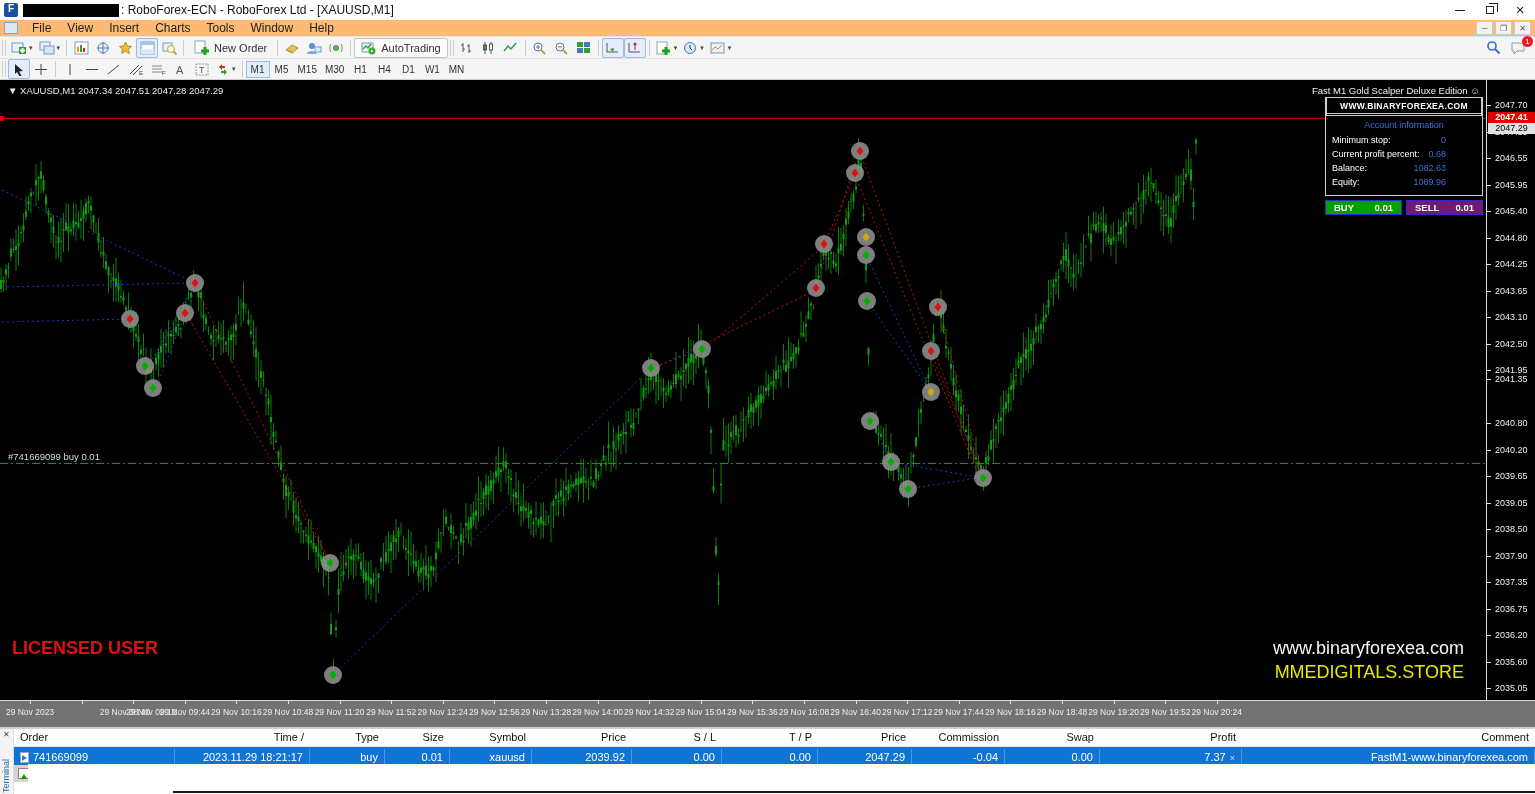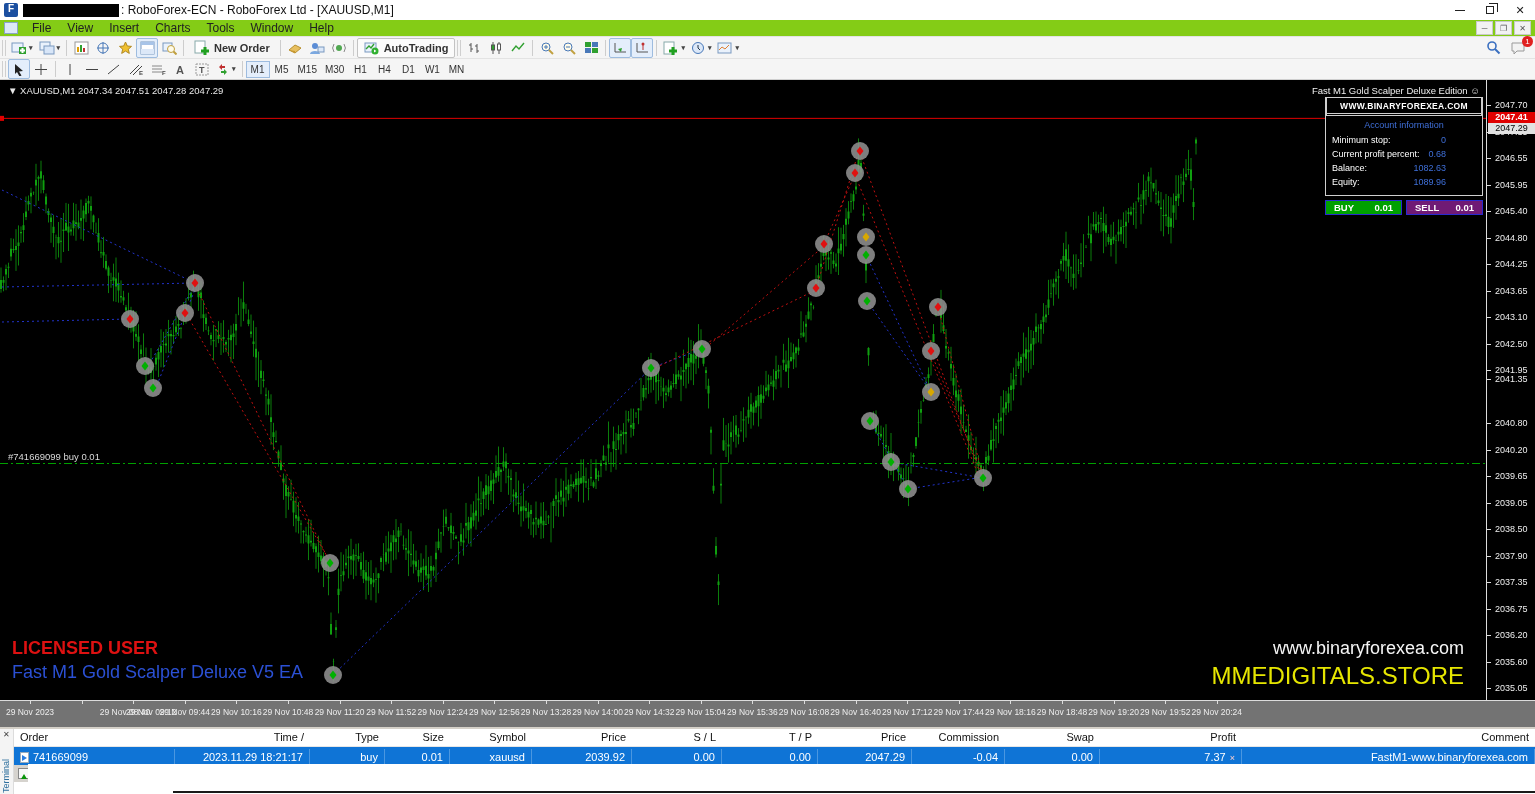--- a/index.html
+++ b/index.html
@@ -14,37 +14,37 @@
     position:relative; flex:none; }
   .app-icon::after{ content:"F"; position:absolute; left:4px; top:0px; color:#fff; font-size:10px; font-weight:bold;}
   .redact { width:96px; height:13px; background:#000; margin-right:2px; flex:none; }
   .win-btns { margin-left:auto; display:flex; height:20px; }
   .win-btn { width:30px; height:20px; display:flex; align-items:center; justify-content:center; color:#222; font-size:11px; }
   .glyph-min { width:10px; height:1px; background:#222; display:block; }
   .glyph-restore { width:8px; height:8px; border:1px solid #222; position:relative; display:block; }
   .glyph-restore::before { content:""; position:absolute; left:2px; top:-4px; width:8px; height:8px; border:1px solid #222; border-left:none; border-bottom:none; }
 
   
-  #menubar { position:absolute; left:0; top:20px; width:1535px; height:17px; background:#84cc16;
+  #menubar { position:absolute; left:0; top:20px; width:1535px; height:17px; background:#fdba74;
     display:flex; align-items:center; font-size:12px; color:#222; border-bottom:1px solid #e3e3e3; }
   .doc-icon { width:14px; height:12px; border:1px solid #8aa4c8; background:#dce9f8; margin:0 6px 0 4px; flex:none; }
   .menu-item { padding:1px 8px; cursor:default; }
   .mini-btns { margin-left:auto; display:flex; margin-right:4px; }
   .mini-btn { width:17px; height:14px; border:1px solid #c9c9c9; background:#f2f2f2; margin-left:2px;
     display:flex; align-items:center; justify-content:center; font-size:8px; color:#555; }
 
   
   #toolbar { position:absolute; left:0; top:37px; width:1535px; height:22px; background:#f5f5f5;
     display:flex; align-items:center; border-bottom:1px solid #e3e3e3; }
   #drawbar { position:absolute; left:0; top:59px; width:1535px; height:21px; background:#f5f5f5;
     display:flex; align-items:center; border-bottom:1px solid #cfcfcf; }
   .tb-sep { width:1px; height:16px; background:#cdcdcd; margin:0 3px; flex:none; }
   .grip { width:4px; height:16px; margin:0 2px; border-left:1px solid #cfcfcf; border-right:1px solid #cfcfcf; flex:none;}
   .tb-btn { height:20px; min-width:22px; padding:0 2px; display:flex; align-items:center; justify-content:center;
-    border:1px solid transparent; border-radius:2px; flex:none; color:#333; font-size:11px;font-weight:bold; }
+    border:1px solid transparent; border-radius:2px; flex:none; color:#333; font-size:11px; }
   .tb-btn.pressed { border-color:#9ebcdf; background:#e4eefb; }
   .tb-btn.labeled { padding:0 6px; gap:4px; }
   .tb-btn.framed { border-color:#c3c3c3; background:#fbfbfb; }
   .dd { font-size:7px; color:#444; margin-left:2px; }
   .tb-right { margin-left:auto; display:flex; align-items:center; margin-right:8px; gap:10px; }
   .badge { position:absolute; right:-6px; top:-5px; background:#e02020; color:#fff; border-radius:50%;
     width:11px; height:11px; font-size:8px; display:flex; align-items:center; justify-content:center; }
   .tf-btn { height:17px; min-width:24px; padding:0 3px; font-size:10px; color:#333; display:flex;
     align-items:center; justify-content:center; border:1px solid transparent; flex:none; }
   .tf-btn.active { border-color:#9ebcdf; background:#e4eefb; }
@@ -60,21 +60,21 @@
   #taxis { position:absolute; left:0; top:620px; width:1535px; height:27px; background:#737373; border-top:1px solid #dcdcdc; }
   .ttick { position:absolute; top:0; width:1px; height:3px; background:#ddd; }
   .tlabel { position:absolute; top:6px; transform:translateX(-50%); color:#eee; font-size:8.5px; white-space:nowrap; }
   .chart-text { position:absolute; white-space:nowrap; }
   #symbol-ohlc { left:8px; top:5px; color:#e8e8e8; font-size:9.5px; }
   #ea-title { right:6px; top:5px; color:#f0f0f0; font-size:9.5px; }
   #order-line-label { left:8px; color:#d8d8d8; font-size:9.5px; }
   #wm-licensed { left:12px; top:558px; color:#dd1111; font-size:18px; font-weight:bold; }
   #wm-ea { left:12px; top:582px; color:#2b50d4; font-size:18px; }
   #wm-site { right:22px; top:558px; color:#f5f5f5; font-size:18px; }
-  #wm-store { right:22px; top:582px; color:#e6e600; font-size:24px; }
+  #wm-store { right:22px; top:582px; color:#e6e600; font-size:18px; }
 
   
   #eapanel { position:absolute; left:1325px; top:17px; width:158px; color:#fff; font-size:9px; }
   #ea-box { border:1px solid #cfcfcf; background:#000; padding-bottom:6px; }
   #ea-header { border:1px solid #cfcfcf; border-top:none; margin:0; padding:3px 0 2px; text-align:center;
     font-weight:bold; font-size:8.5px; letter-spacing:.3px; border-bottom:3px double #cfcfcf; }
   #ea-section { text-align:center; color:#3f6fd8; padding:4px 0 3px; font-size:9px; }
   .ea-row { display:flex; justify-content:space-between; padding:2px 8px 2px 6px; }
   .ea-row .v { color:#3f6fd8; margin-right:28px; }
   #ea-btns { display:flex; gap:4px; margin-top:4px; }
@@ -522,21 +522,20 @@
           </g>
           <g>
             <circle cx="983" cy="398" r="9" fill="#8f8f8f" fill-opacity="0.88"></circle>
             <path d="M983 393.5L986.5 398L983 402.5L979.5 398Z" fill="#00b000"></path>
           </g>
         </svg>
       <div class="chart-text" id="symbol-ohlc">▼ XAUUSD,M1  2047.34 2047.51 2047.28 2047.29</div>
       <div class="chart-text" id="ea-title">Fast M1 Gold Scalper Deluxe Edition ☺</div>
       <div class="chart-text" id="order-line-label" style="top: 370.502px;">#741669099 buy 0.01</div>
       <div class="chart-text" id="wm-licensed">LICENSED USER</div>
-      <div class="chart-text" id="wm-ea">Fast M1 Gold Scalper Deluxe V5 EA</div>
       <div class="chart-text" id="wm-site">www.binaryforexea.com</div>
       <div class="chart-text" id="wm-store">MMEDIGITALS.STORE</div>
 
       
       <div id="eapanel">
         <div id="ea-box">
           <div id="ea-header">WWW.BINARYFOREXEA.COM</div>
           <div id="ea-section">Account information</div>
           <div id="ea-rows">
               <div class="ea-row">

